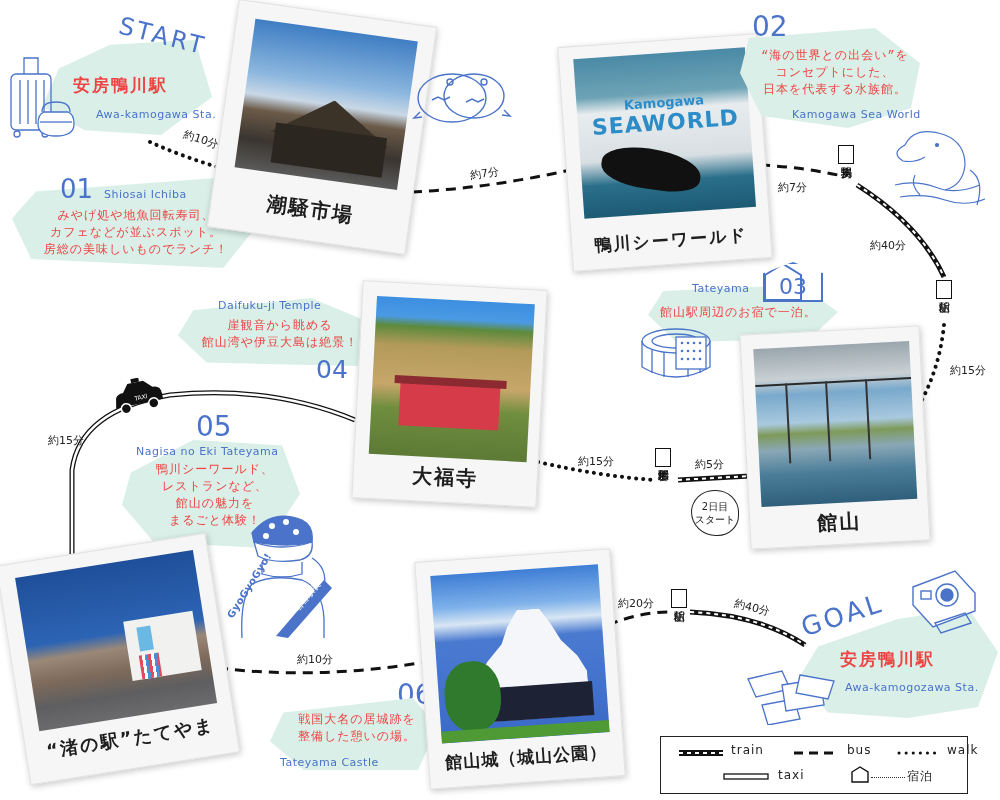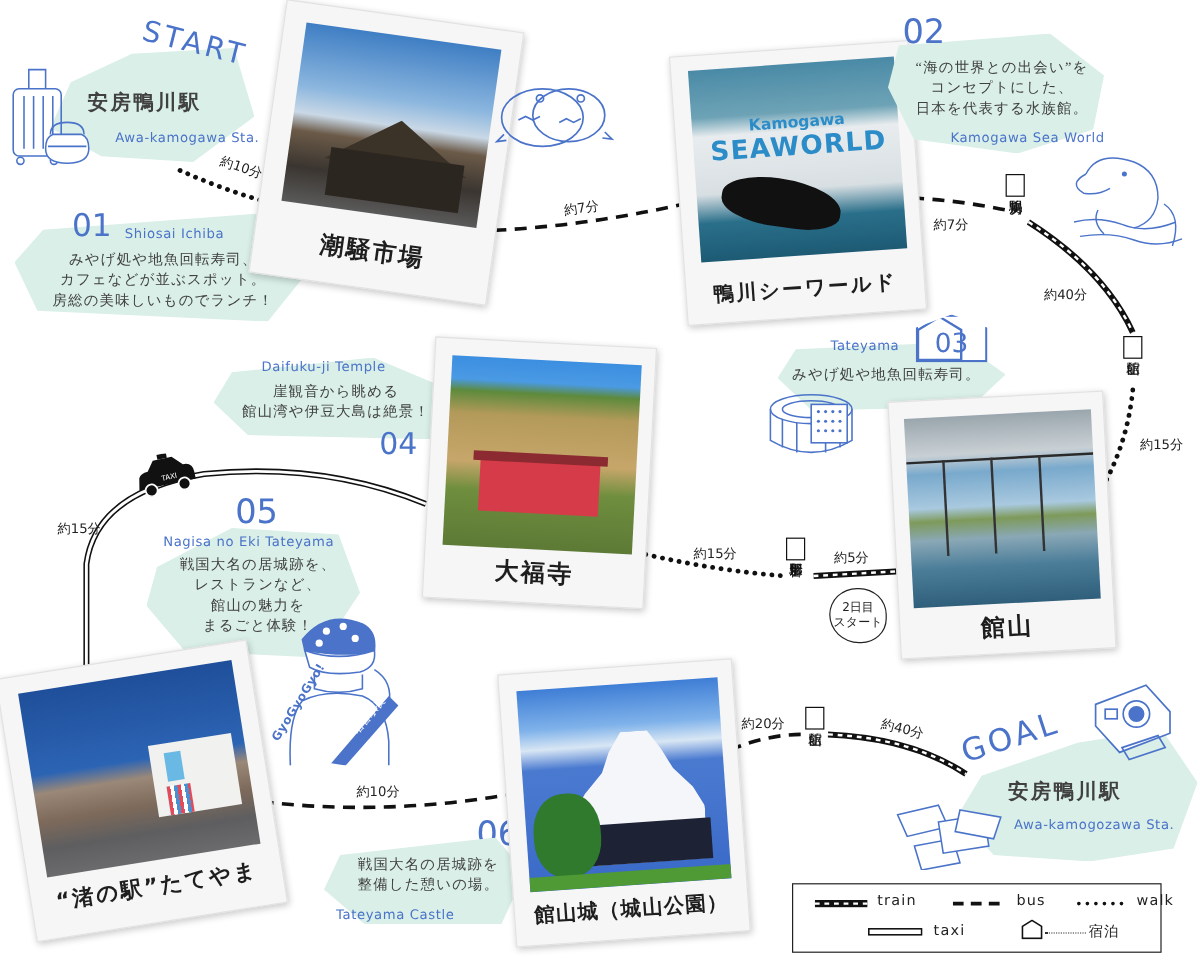--- a/index.html
+++ b/index.html
@@ -1,21 +1,21 @@
 <!DOCTYPE html>
 <html><head>
 <meta charset="utf-8">
 <style>
   * { box-sizing: border-box; margin: 0; padding: 0; }
   html, body { width: 1000px; height: 800px; background: #ffffff; overflow: hidden; }
   body { position: relative; font-family: "DejaVu Sans", sans-serif; color: #222; }
   .abs { position: absolute; }
   svg.routes { position: absolute; left: 0; top: 0; width: 1000px; height: 800px; }
   .blob { position: absolute; background: #d9efe7; }
-  .jp { font-family: Liberation Serif, serif; color: #404040; }
+  .jp { font-family: Liberation Mono, monospace; color: #ef4444; }
   .en { font-family: "DejaVu Sans", sans-serif; color: #4a73c9; letter-spacing: 0.5px; }
   .num { font-family: "DejaVu Sans", sans-serif; color: #4a73c9; font-weight: normal; }
   .desc { font-size: 12px; line-height: 17px; text-align: center; letter-spacing: 1px; }
   .polaroid { position: absolute; background: #f6f6f6; box-shadow: 1px 2px 6px rgba(0,0,0,0.22); border: 1px solid #e2e2e2; }
   .polaroid .photo { position: absolute; overflow: hidden; }
   .polaroid .caption { position: absolute; left: 0; right: 0; text-align: center; font-weight: bold; color: #1e1e1e; letter-spacing: 2px; }
   .time { position: absolute; font-size: 11px; color: #222; white-space: nowrap; }
   .station { position: absolute; background: #fff; border: 1.5px solid #111; font-size: 11px; line-height: 13px; width: 16px; text-align: center; padding: 2px 0; color: #111; }
   .legend { position: absolute; left: 660px; top: 736px; width: 308px; height: 58px; border: 1.5px solid #222; background: #fff; }
   .legend .item { position: absolute; font-size: 12px; color: #222; letter-spacing: 1px; }
@@ -143,21 +143,21 @@
 </div>
 <div class="time" style="left:950px;top:363px;">約15分</div>
 <div class="blob" style="left:648px;top:282px;width:190px;height:60px;clip-path:polygon(8% 15%,80% 5%,100% 50%,85% 95%,15% 100%,0 55%);"></div>
 <div class="abs en" style="left:692px;top:282px;font-size:11px;">Tateyama</div>
 <div class="abs" style="left:763px;top:262px;width:60px;height:40px;border:2px solid #4a73c9;clip-path:polygon(50% 0,100% 28%,100% 100%,0 100%,0 28%);background:#fff;">
   <svg width="40" height="40" style="position:absolute;left:-2px;top:-2px;">
       <path d="M2 13 L20 2 L38 13 L38 38 L2 38 Z" fill="none" stroke="#4a73c9" stroke-width="2"></path>
     </svg>
   <div class="num" style="position:absolute;left:0;right:0;top:10px;text-align:center;font-size:22px;">03</div>
 </div>
-<div class="abs jp" style="left:660px;top:304px;font-size:12px;letter-spacing:1px;">みやげ処や地魚回転寿司。</div>
+<div class="abs jp" style="left:660px;top:304px;font-size:12px;letter-spacing:1px;">館山駅周辺のお宿で一泊。</div>
 <svg class="abs" style="left:638px;top:325px;" width="80" height="60" viewBox="0 0 80 60">
   <g fill="none" stroke="#4a73c9" stroke-width="1.3">
     <ellipse cx="38" cy="16" rx="34" ry="12"></ellipse>
     <ellipse cx="38" cy="16" rx="24" ry="7"></ellipse>
     <path d="M4 16 V42 Q38 62 72 42 V16"></path>
     <line x1="14" y1="24" x2="14" y2="48"></line>
       <line x1="26" y1="27" x2="26" y2="52"></line>
       <line x1="50" y1="27" x2="50" y2="52"></line>
       <line x1="62" y1="24" x2="62" y2="48"></line>
     <rect x="38" y="12" width="30" height="32" fill="#fff"></rect>
@@ -222,21 +222,21 @@
     <circle cx="42" cy="28" r="5" fill="#111" stroke="#fff" stroke-width="1.5"></circle>
     <text x="24" y="22" font-size="6" fill="#fff" font-family="DejaVu Sans, sans-serif">TAXI</text>
   </g>
 </svg>
 <div class="time" style="left:48px;top:433px;">約15分</div>
 
 <div class="blob" style="left:122px;top:440px;width:178px;height:108px;clip-path:polygon(5% 30%,40% 0,90% 5%,100% 50%,80% 100%,18% 95%,0 60%);"></div>
 <div class="abs num" style="left:196px;top:410px;font-size:28px;">05</div>
 <div class="abs en" style="left:136px;top:445px;font-size:11px;">Nagisa no Eki Tateyama</div>
 <div class="abs jp desc" style="left:130px;top:462px;width:170px;">
-  <div>戦国大名の居城跡を、</div>
+  <div>鴨川シーワールド、</div>
   <div>レストランなど、</div>
   <div>館山の魅力を</div>
   <div>まるごと体験！</div>
 </div>
 
 <svg class="abs" style="left:232px;top:508px;" width="110" height="130" viewBox="0 0 110 130">
   <g fill="none" stroke="#4a73c9" stroke-width="1.3">
     <path d="M20 25 Q40 0 70 12 Q82 18 80 34 Q60 40 22 34 Z" fill="#4a73c9"></path>
     <path d="M22 34 Q50 44 80 34 Q82 48 68 52 Q40 56 26 48 Z" fill="#fff"></path>
     <path d="M30 54 L30 66 Q50 72 70 66 L70 54"></path>

